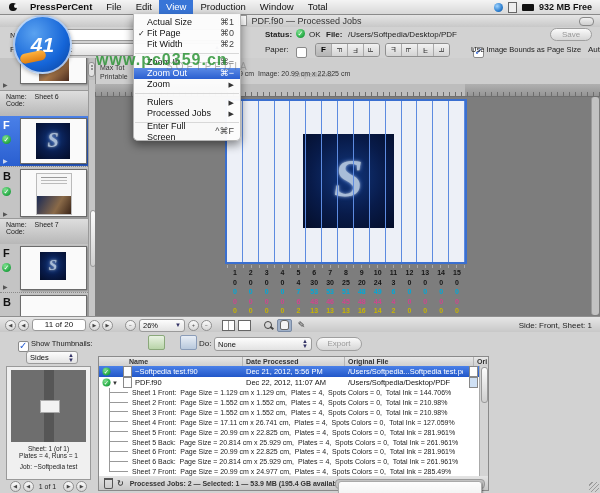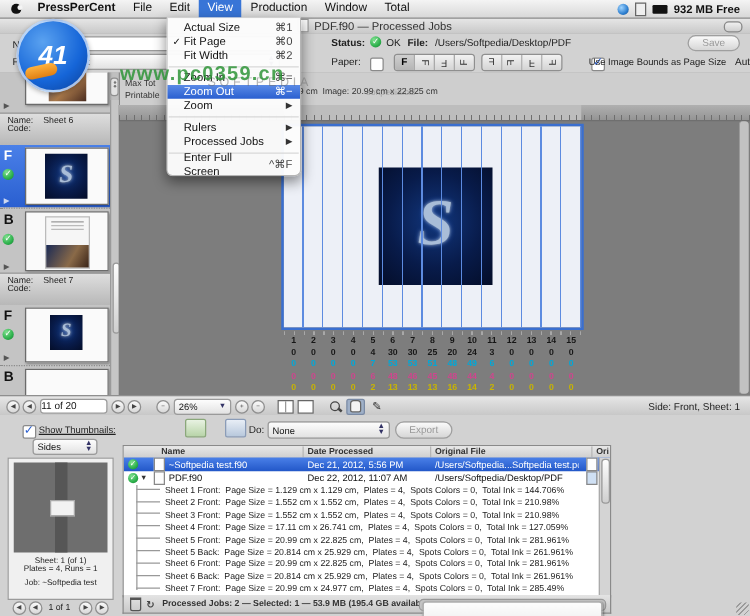--- a/index.html
+++ b/index.html
@@ -372,21 +372,21 @@
         <span>0</span>
         <span>0</span>
       </div>
 
     <div class="vscroll"></div>
   </div>
 
   <div class="a" id="navbar">
     <span class="rbtn" style="margin-left:5px;">◀</span>
     <span class="rbtn">◀</span>
-    <span class="field" style="width:52px;height:10px;line-height:10px;margin-left:3px;">11 of 20</span>
+    <span class="field" style="width:52px;height:10px;line-height:10px;text-align:center;margin-left:3px;">11 of 20</span>
     <span class="rbtn" style="margin-left:3px;">▶</span>
     <span class="rbtn">▶</span>
     <span class="rbtn" style="margin-left:12px;">−</span>
     <span class="popup" style="width:38px;height:11px;margin-left:3px;">
       <span>26%</span>
       <span class="arr">▼</span>
     </span>
     <span class="rbtn" style="margin-left:3px;">+</span>
     <span class="rbtn">−</span>
     <span class="tool" style="margin-left:10px;">
@@ -405,21 +405,21 @@
         <span class="hand"></span>
       </span>
     <span class="tool" style="font-size:9px;color:#333;">✎</span>
     <span style="margin-left:auto;padding-right:8px;">Side: Front, Sheet: 1</span>
   </div>
 
   <div class="a" id="bottom">
 
     
     <span class="a chk on" style="left:18px;top:6px;"></span>
-    <span class="a" style="left:31px;top:7px;font-size:7.5px;color:#222;text-decoration:underline;">Show Thumbnails:</span>
+    <span class="a" style="left:31px;top:7px;font-size:7.5px;color:#222;">Show Thumbnails:</span>
     <span class="a popup" style="left:26px;top:19px;width:44px;height:11px;justify-content:center;">
       <span>Sides</span>
       <span class="arr">▲<br>▼</span>
     </span>
 
     
     <div class="a" style="left:6px;top:34px;width:83px;height:112px;background:#f0f0f0;border:1px solid #9a9a9a;">
       <div class="a" style="left:4px;top:3px;width:75px;height:72px;background:#6e6e6e;">
         <div class="a" style="left:33px;top:0;width:10px;height:72px;background:#565656;"></div>
         <div class="a" style="left:29px;top:30px;width:18px;height:11px;background:#f2f2f2;border:1px solid #aaa;"></div>

